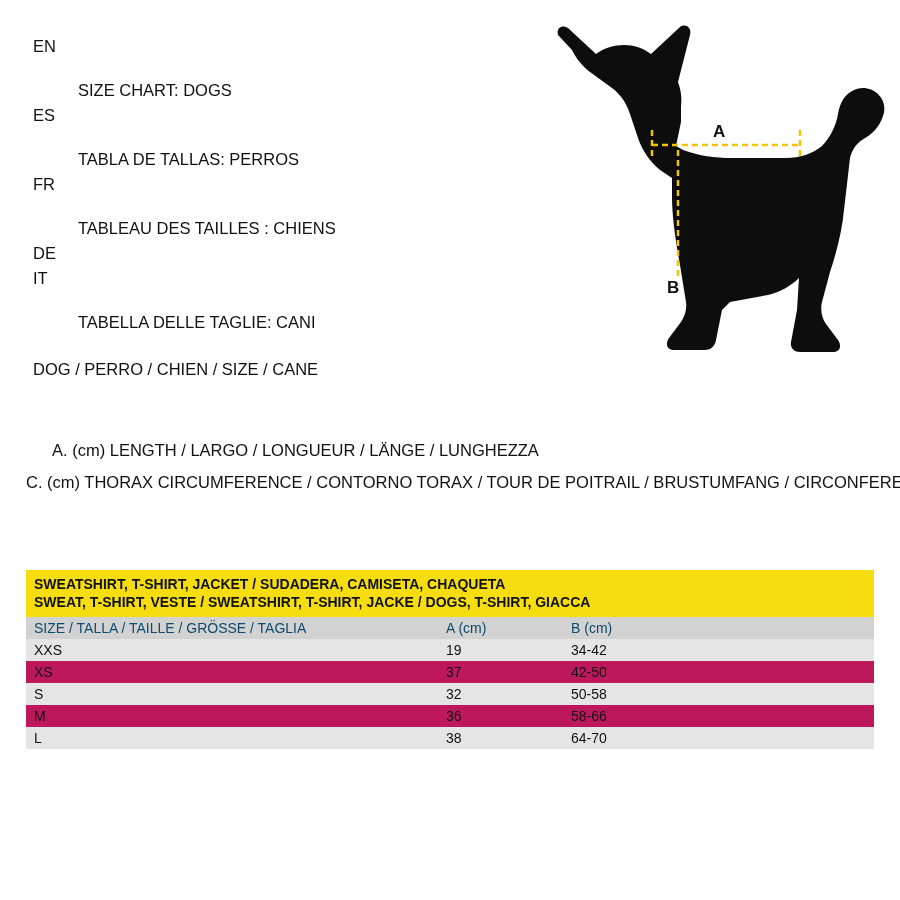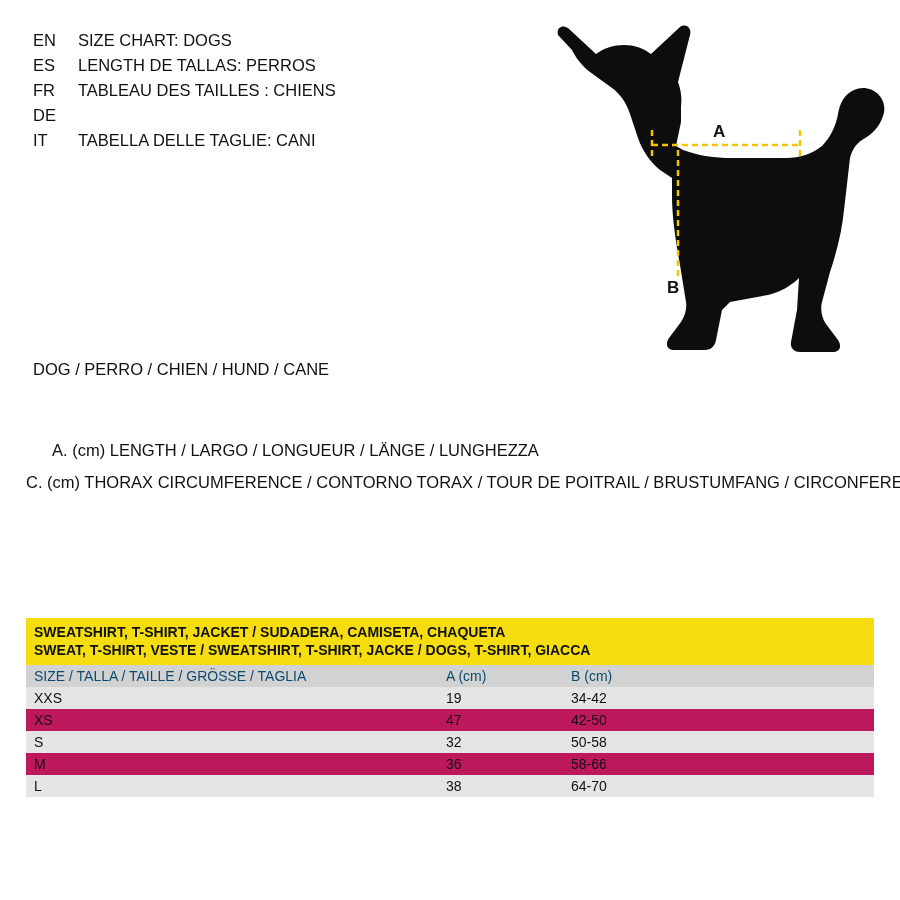--- a/index.html
+++ b/index.html
@@ -17,34 +17,35 @@
   }
   .page {
     position: absolute;
     inset: 0;
   }
 
   
   .legend {
     position: absolute;
     left: 33px;
-    top: 28px;
+    top: 34px;
     font-size: 16.5px;
     line-height: 25px;
     color: #111;
   }
   .legend-row {
     display: flex;
   }
   .legend-code {
     width: 45px;
     flex: 0 0 45px;
   }
   .legend-text {
     white-space: nowrap;
+    margin-top: 44px;
   }
 
   
   .dog-wrap {
     position: absolute;
     left: 500px;
     top: 10px;
     width: 390px;
     height: 380px;
   }
@@ -65,21 +66,20 @@
   #cap-c    { left: 26px; top: 470px; }
   #cap-brand{ left: 33px; top: 521px; }
 
   
   .table {
     position: absolute;
     left: 26px;
     top: 570px;
     width: 848px;
     font-size: 14px;
-    margin-top: 48px;
   }
   .tbl-title {
     background: #f5dd0f;
     padding: 5px 8px 6px 8px;
     font-weight: bold;
     line-height: 18px;
     color: #111;
   }
   .tbl-head {
     display: flex;
@@ -107,21 +107,21 @@
 
 <div class="page">
 
   <div class="legend">
     <div class="legend-row">
       <span class="legend-code">EN</span>
       <span class="legend-text">SIZE CHART: DOGS</span>
     </div>
     <div class="legend-row">
       <span class="legend-code">ES</span>
-      <span class="legend-text">LENGTH DE TALLAS: PERROS</span>
+      <span class="legend-text">TABLA DE TALLAS: PERROS</span>
     </div>
     <div class="legend-row">
       <span class="legend-code">FR</span>
       <span class="legend-text">TABLEAU DES TAILLES : CHIENS</span>
     </div>
     <div class="legend-row">
       <span class="legend-code">DE</span>
     </div>
     <div class="legend-row">
       <span class="legend-code">IT</span>
@@ -190,42 +190,42 @@
       </g>
 
       <g>
         <line x1="178" y1="140" x2="178" y2="268" stroke="#f5c400" stroke-width="2.5" stroke-dasharray="6 4"></line>
       </g>
     </svg>
     <div style="position:absolute; left:213px; top:112px; font-size:17px; font-weight:bold; color:#111;">A</div>
     <div style="position:absolute; left:167px; top:268px; font-size:17px; font-weight:bold; color:#111;">B</div>
   </div>
 
-  <div class="caption" id="cap-dog">DOG / PERRO / CHIEN / HUND / CANE</div>
+  <div class="caption" id="cap-dog">DOG / PERRO / CHIEN / SIZE / CANE</div>
   <div class="caption" id="cap-a">A. (cm) LENGTH / LARGO / LONGUEUR / LÄNGE / LUNGHEZZA</div>
   <div class="caption" id="cap-c">C. (cm) THORAX CIRCUMFERENCE / CONTORNO TORAX / TOUR DE POITRAIL / BRUSTUMFANG / CIRCONFERENZA TORACE</div>
 
   <div class="table">
     <div class="tbl-title">
       <div>SWEATSHIRT, T-SHIRT, JACKET / SUDADERA, CAMISETA, CHAQUETA</div>
       <div>SWEAT, T-SHIRT, VESTE / SWEATSHIRT, T-SHIRT, JACKE / DOGS, T-SHIRT, GIACCA</div>
     </div>
     <div class="tbl-head">
       <div class="c-size">SIZE / TALLA / TAILLE / GRÖSSE / TAGLIA</div>
       <div class="c-a">A (cm)</div>
       <div class="c-b">B (cm)</div>
     </div>
     <div class="tbl-row plain">
       <div class="c-size">XXS</div>
       <div class="c-a">19</div>
       <div class="c-b">34-42</div>
     </div>
     <div class="tbl-row alt">
       <div class="c-size">XS</div>
-      <div class="c-a">47</div>
+      <div class="c-a">37</div>
       <div class="c-b">42-50</div>
     </div>
     <div class="tbl-row plain">
       <div class="c-size">S</div>
       <div class="c-a">32</div>
       <div class="c-b">50-58</div>
     </div>
     <div class="tbl-row alt">
       <div class="c-size">M</div>
       <div class="c-a">36</div>

